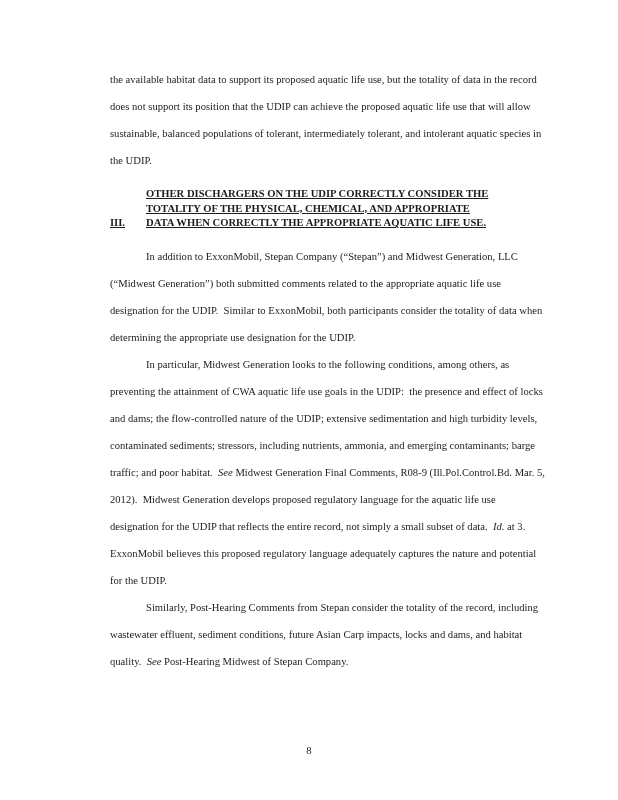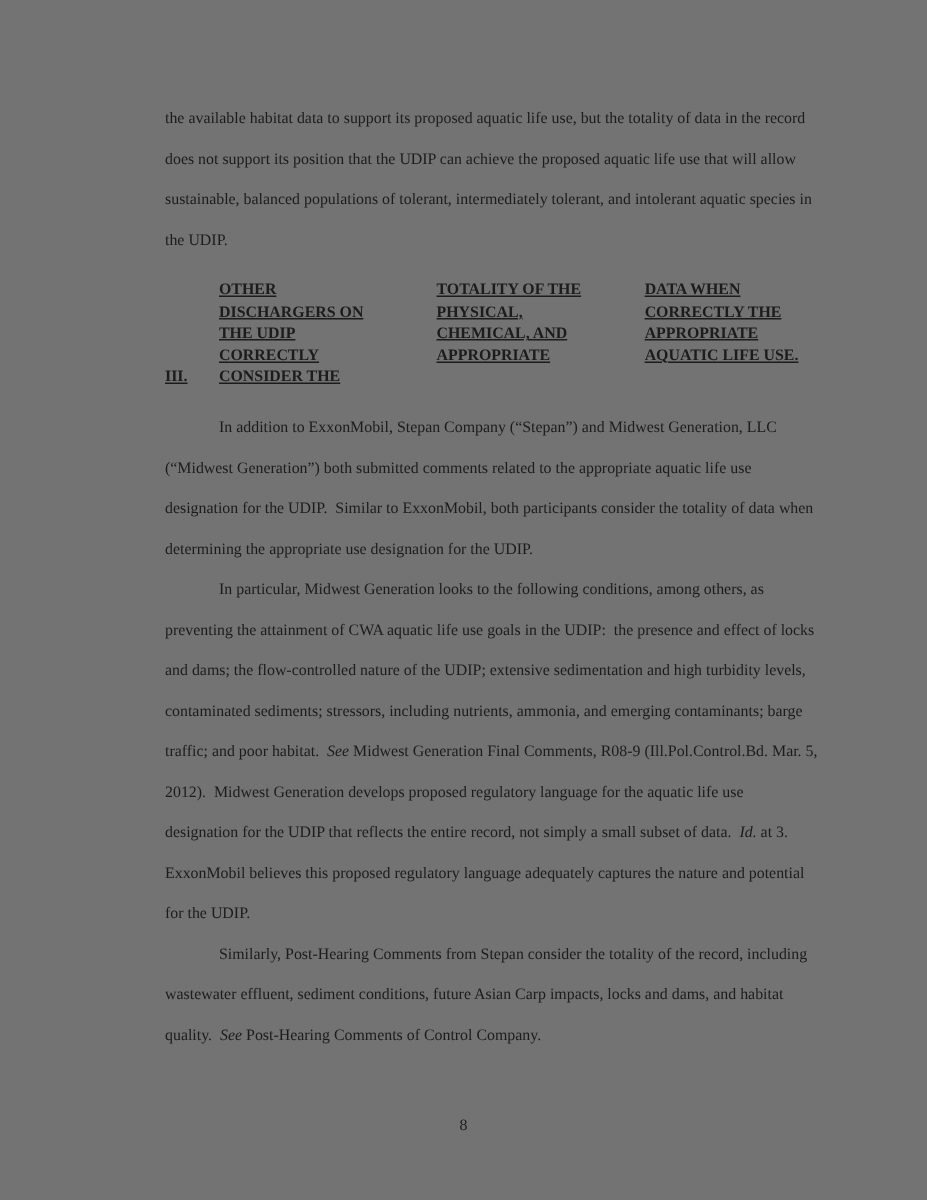--- a/index.html
+++ b/index.html
@@ -7,21 +7,21 @@
   body {
     width: 618px;
     height: 800px;
     background: #efeeeb;
     overflow: hidden;
   }
   .page {
     position: relative;
     width: 618px;
     height: 800px;
-    background: #737373;
+    background: #ffffff;
     color: #1c1c1c;
     font-family: "Liberation Serif", "DejaVu Serif", serif;
     font-size: 10.6px;
   }
   .content {
     position: absolute;
     left: 110px;
     top: 66px;
     width: 436px;
   }
@@ -41,22 +41,21 @@
     line-height: 14.5px;
     align-items: flex-end;
   }
   .heading-num {
     width: 36px;
     flex: none;
     text-decoration: underline;
   }
   .heading-lines {
     display: flex;
-    flex-direction: row;
-    gap: 28px;
+    flex-direction: column;
   }
   .hl {
     text-decoration: underline;
     line-height: 14.5px;
   }
   .page-num {
     position: absolute;
     left: 0;
     top: 745px;
     width: 618px;
@@ -79,18 +78,18 @@
         <span class="hl">OTHER DISCHARGERS ON THE UDIP CORRECTLY CONSIDER THE</span>
         <span class="hl">TOTALITY OF THE PHYSICAL, CHEMICAL, AND APPROPRIATE</span>
         <span class="hl">DATA WHEN CORRECTLY THE APPROPRIATE AQUATIC LIFE USE.</span>
       </span>
     </div>
 
     <p class="para indent">In addition to ExxonMobil, Stepan Company (“Stepan”) and Midwest Generation, LLC (“Midwest Generation”) both submitted comments related to the appropriate aquatic life use designation for the UDIP.  Similar to ExxonMobil, both participants consider the totality of data when determining the appropriate use designation for the UDIP.</p>
 
     <p class="para indent"><span class="run">In particular, Midwest Generation looks to the following conditions, among others, as preventing the attainment of CWA aquatic life use goals in the UDIP:  the presence and effect of locks and dams; the flow-controlled nature of the UDIP; extensive sedimentation and high turbidity levels, contaminated sediments; stressors, including nutrients, ammonia, and emerging contaminants; barge traffic; and poor habitat.  </span><span class="run italic">See</span><span class="run"> Midwest Generation Final Comments, R08-9 (Ill.Pol.Control.Bd. Mar. 5, 2012).  Midwest Generation develops proposed regulatory language for the aquatic life use designation for the UDIP that reflects the entire record, not simply a small subset of data.  </span><span class="run italic">Id.</span><span class="run"> at 3.  ExxonMobil believes this proposed regulatory language adequately captures the nature and potential for the UDIP.</span></p>
 
-    <p class="para indent"><span class="run">Similarly, Post-Hearing Comments from Stepan consider the totality of the record, including wastewater effluent, sediment conditions, future Asian Carp impacts, locks and dams, and habitat quality.  </span><span class="run italic">See</span><span class="run"> Post-Hearing Comments of Control Company.</span></p>
+    <p class="para indent"><span class="run">Similarly, Post-Hearing Comments from Stepan consider the totality of the record, including wastewater effluent, sediment conditions, future Asian Carp impacts, locks and dams, and habitat quality.  </span><span class="run italic">See</span><span class="run"> Post-Hearing Midwest of Stepan Company.</span></p>
 
   </div>
 
   <div class="page-num">8</div>
 </div>
 
 </body></html>

